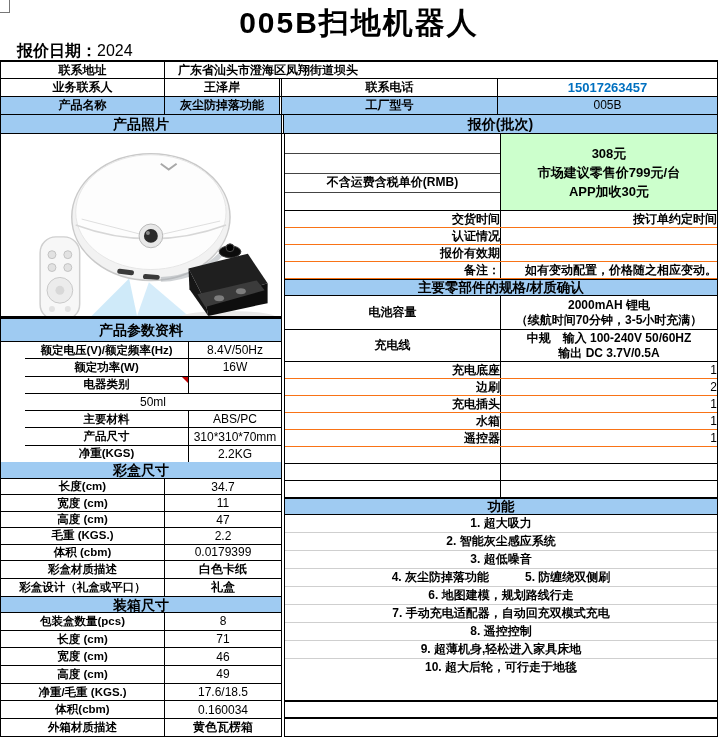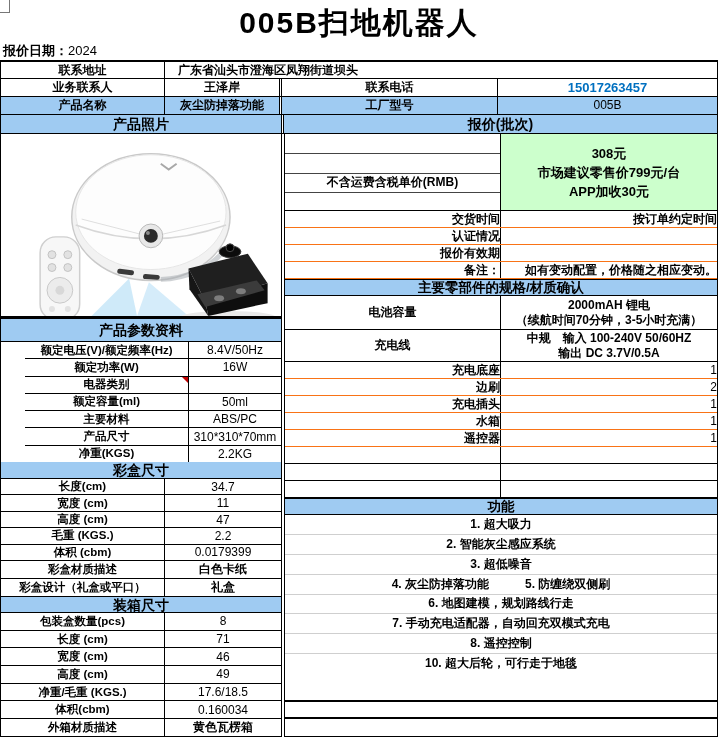--- a/index.html
+++ b/index.html
@@ -10,21 +10,21 @@
     background: #fff;
     font-family: "Liberation Sans", "DejaVu Sans", sans-serif;
     font-weight: bold;
     color: #000;
     overflow: hidden;
     font-size: 12px;
   }
   .corner { position:absolute; left:0; top:0; width:10px; height:13px;
             border-right:1px solid #777; border-bottom:1px solid #777; background:#fff; }
   .title { height:43px; text-align:center; font-size:30px; line-height:46px; letter-spacing:2px; }
-  .daterow { height:17px; font-size:13px; line-height:16px; padding-left:3px; }
+  .daterow { height:17px; font-size:16px; line-height:16px; padding-left:17px; }
 
   
   .toptable { border-top:2px solid #000; border-left:1px solid #000; border-right:1px solid #000; }
   .trow { display:flex; border-bottom:1px solid #000; height:18px; line-height:17px; text-align:center; }
   .trow.r1 { height:17px; line-height:16px; }
   .trow.hr { height:19px; line-height:18px; }
   .c { overflow:hidden; white-space:nowrap; }
   .w164 { width:164px; border-right:1px solid #000; }
   .w115 { width:115px; border-right:1px solid #000; }
   .w216 { width:216px; border-right:1px solid #000; }
@@ -186,21 +186,20 @@
             <div class="vcell ascii">16W</div>
           </div>
 
           <div class="lrow">
             <div class="lcell">电器类别</div>
             <i class="note"></i>
             <div class="vcell"></div>
           </div>
 
           <div class="lrow">
-            <div class="lcell">额定容量(ml)</div>
 
             <div class="vcell ascii">50ml</div>
           </div>
 
           <div class="lrow">
             <div class="lcell">主要材料</div>
 
             <div class="vcell ascii">ABS/PC</div>
           </div>
 
@@ -401,20 +400,21 @@
           <div class="fline">3. 超低噪音</div>
 
           <div class="fline">4. 灰尘防掉落功能　　　5. 防缠绕双侧刷</div>
 
           <div class="fline">6. 地图建模，规划路线行走</div>
 
           <div class="fline">7. 手动充电适配器，自动回充双模式充电</div>
 
           <div class="fline">8. 遥控控制</div>
 
+          <div class="fline">9. 超薄机身,轻松进入家具床地</div>
 
           <div class="fline">10. 超大后轮，可行走于地毯</div>
         </div>
 
       <div class="spacer"></div>
       <div class="brow"></div>
       <div class="brow last"></div>
     </div>
   </div>
 </div>

